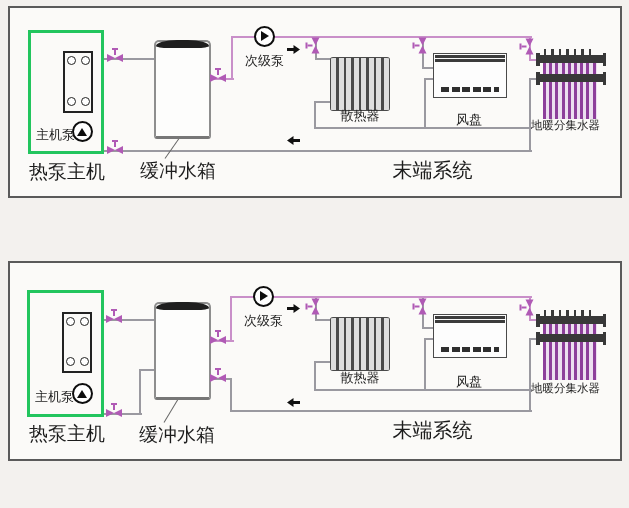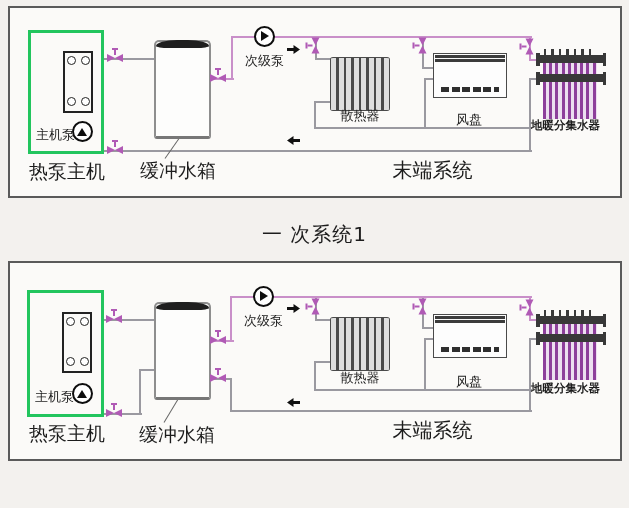--- a/index.html
+++ b/index.html
@@ -37,21 +37,21 @@
   .fancoil .grille{position:absolute;left:7px;right:7px;bottom:5px;height:5px;background:repeating-linear-gradient(90deg,#2f2f2f 0 8px,transparent 8px 10.5px);}
   .mani-header{position:absolute;height:8px;background:var(--component-dark);z-index:3;}
   .mani-header::before,.mani-header::after{content:"";position:absolute;top:-2.5px;width:3.5px;height:13px;background:var(--component-dark);}
   .mani-header::before{left:-3px;} .mani-header::after{right:-3px;}
   .mani-fittings{position:absolute;height:6px;background:repeating-linear-gradient(90deg,#3a3a3a 0 2.5px,transparent 2.5px 7.5px);}
   .mani-pipes{position:absolute;background:repeating-linear-gradient(90deg,var(--manifold) 0 3px,#ecdff0 3px 6.2px);}
   .arrow{position:absolute;width:13px;height:9px;background:#111;clip-path:polygon(0 34%,50% 34%,50% 0,100% 50%,50% 100%,50% 66%,0 66%);}
   .arrow.left{transform:scaleX(-1);}
   .lbl{position:absolute;white-space:nowrap;line-height:1.15;}
   .lbl-lg{font-size:19px;} .lbl-md{font-size:13px;} .lbl-xl{font-size:20px;}
-  .lbl-sm{font-size:11.5px;font-weight:bold;}
+  .lbl-sm{font-size:11.5px;font-weight:normal;}
   .lbl.center{text-align:center;}
   .pointer{position:absolute;height:0;border-top:1.5px solid #666;transform-origin:0 50%;}
   .caption{position:absolute;left:0;width:629px;text-align:center;font-size:20px;letter-spacing:1px;}
 </style>
 </head>
 <body>
 
 <div class="stage">
 
   <div class="panel p1">
@@ -129,21 +129,20 @@
     <i class="mani-fittings" style="left:534px;top:41px;width:52px;"></i>
     <i class="mani-header" style="left:529px;top:47px;width:64px;"></i>
     <i class="mani-pipes" style="left:533px;top:55px;width:54px;height:11px;"></i>
     <i class="mani-header" style="left:529px;top:66px;width:64px;"></i>
     <i class="mani-pipes" style="left:533px;top:74px;width:54px;height:37px;"></i>
     <span class="lbl lbl-sm" style="left:521px;top:111px;">地暖分集水器</span>
 
     <span class="lbl lbl-xl center" style="left:340px;top:151px;width:165px;">末端系统</span>
   </div>
 
-  <div class="caption" style="top:221px;">一 次系统1</div>
 
   <div class="panel p2">
 
     <i class="pp h" style="left:78px;top:56px;width:66px;"></i>
     <i class="pp v" style="left:72px;top:103px;height:49px;"></i>
     <i class="pp h" style="left:72px;top:150px;width:60px;"></i>
     <i class="pp v" style="left:129px;top:106px;height:46px;"></i>
     <i class="pp h" style="left:129px;top:106px;width:15px;"></i>
     <i class="pp h" style="left:196px;top:115px;width:26px;"></i>
     <i class="pp v" style="left:220px;top:115px;height:34px;"></i>

